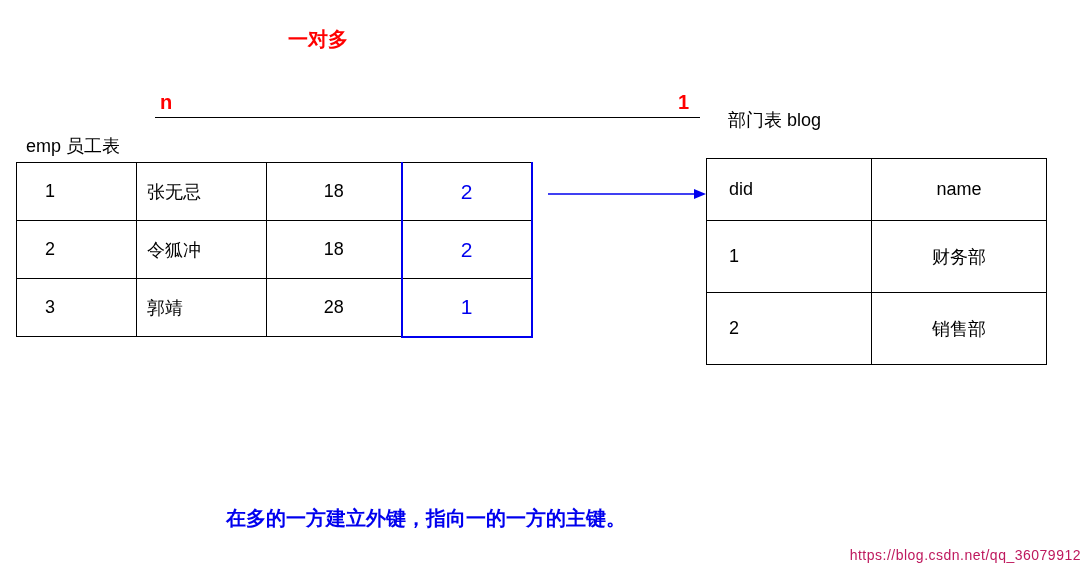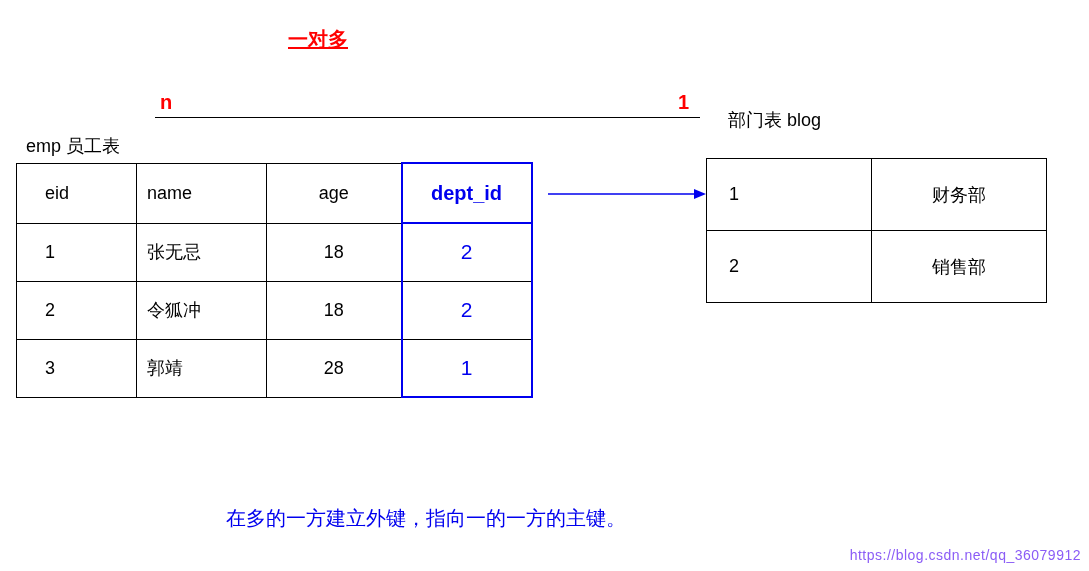--- a/index.html
+++ b/index.html
@@ -11,21 +11,20 @@
       position: relative;
       font-size: 18px;
     }
     .title-red {
       position: absolute;
       left: 288px;
       top: 26px;
       color: #ff0000;
       font-weight: bold;
       font-size: 20px;
-      text-decoration: underline;
     }
     .label-emp {
       position: absolute;
       left: 26px;
       top: 110px;
       color: #000;
       font-size: 18px;
       margin-top: 24px;
     }
     .label-dept {
@@ -118,50 +117,45 @@
       width: 158px;
       height: 12px;
       pointer-events: none;
     }
     .footer-note {
       position: absolute;
       left: 226px;
       top: 505px;
       color: #0000ee;
       font-size: 20px;
+      font-weight: bold;
     }
     .watermark {
       position: absolute;
       right: 8px;
       bottom: 8px;
-      color: #8b5cf6;
+      color: #be185d;
       font-size: 14px;
       letter-spacing: 0.5px;
     }
   </style>
 </head>
 <body>
 
 <div class="title-red">一对多</div>
 
 <div class="label-emp">emp 员工表</div>
 <div class="label-dept">部门表 blog</div>
 
 <div class="n-label">n</div>
 <div class="one-label">1</div>
 <div class="rel-line"></div>
 
 <table class="emp-table">
   <tbody>
-      <tr>
-    <th class="col-eid">eid</th>
-    <th class="col-name">name</th>
-    <th class="col-age">age</th>
-    <th class="col-deptid fk-header">dept_id</th>
-  </tr>
   <tr>
     <td class="col-eid">1</td>
     <td class="col-name">张无忌</td>
     <td class="col-age">18</td>
     <td class="col-deptid fk-cell">2</td>
   </tr>
   <tr>
     <td class="col-eid">2</td>
     <td class="col-name">令狐冲</td>
     <td class="col-age">18</td>
@@ -171,20 +165,24 @@
     <td class="col-eid">3</td>
     <td class="col-name">郭靖</td>
     <td class="col-age">28</td>
     <td class="col-deptid fk-cell fk-cell-last">1</td>
   </tr>
 </tbody>
   </table>
 
 <table class="dept-table">
   <tbody>
+      <tr>
+    <th class="col-did">did</th>
+    <th class="col-dname">name</th>
+  </tr>
   <tr>
     <td class="col-did">1</td>
     <td class="col-dname">财务部</td>
   </tr>
   <tr>
     <td class="col-did">2</td>
     <td class="col-dname">销售部</td>
   </tr>
 </tbody>
   </table>

